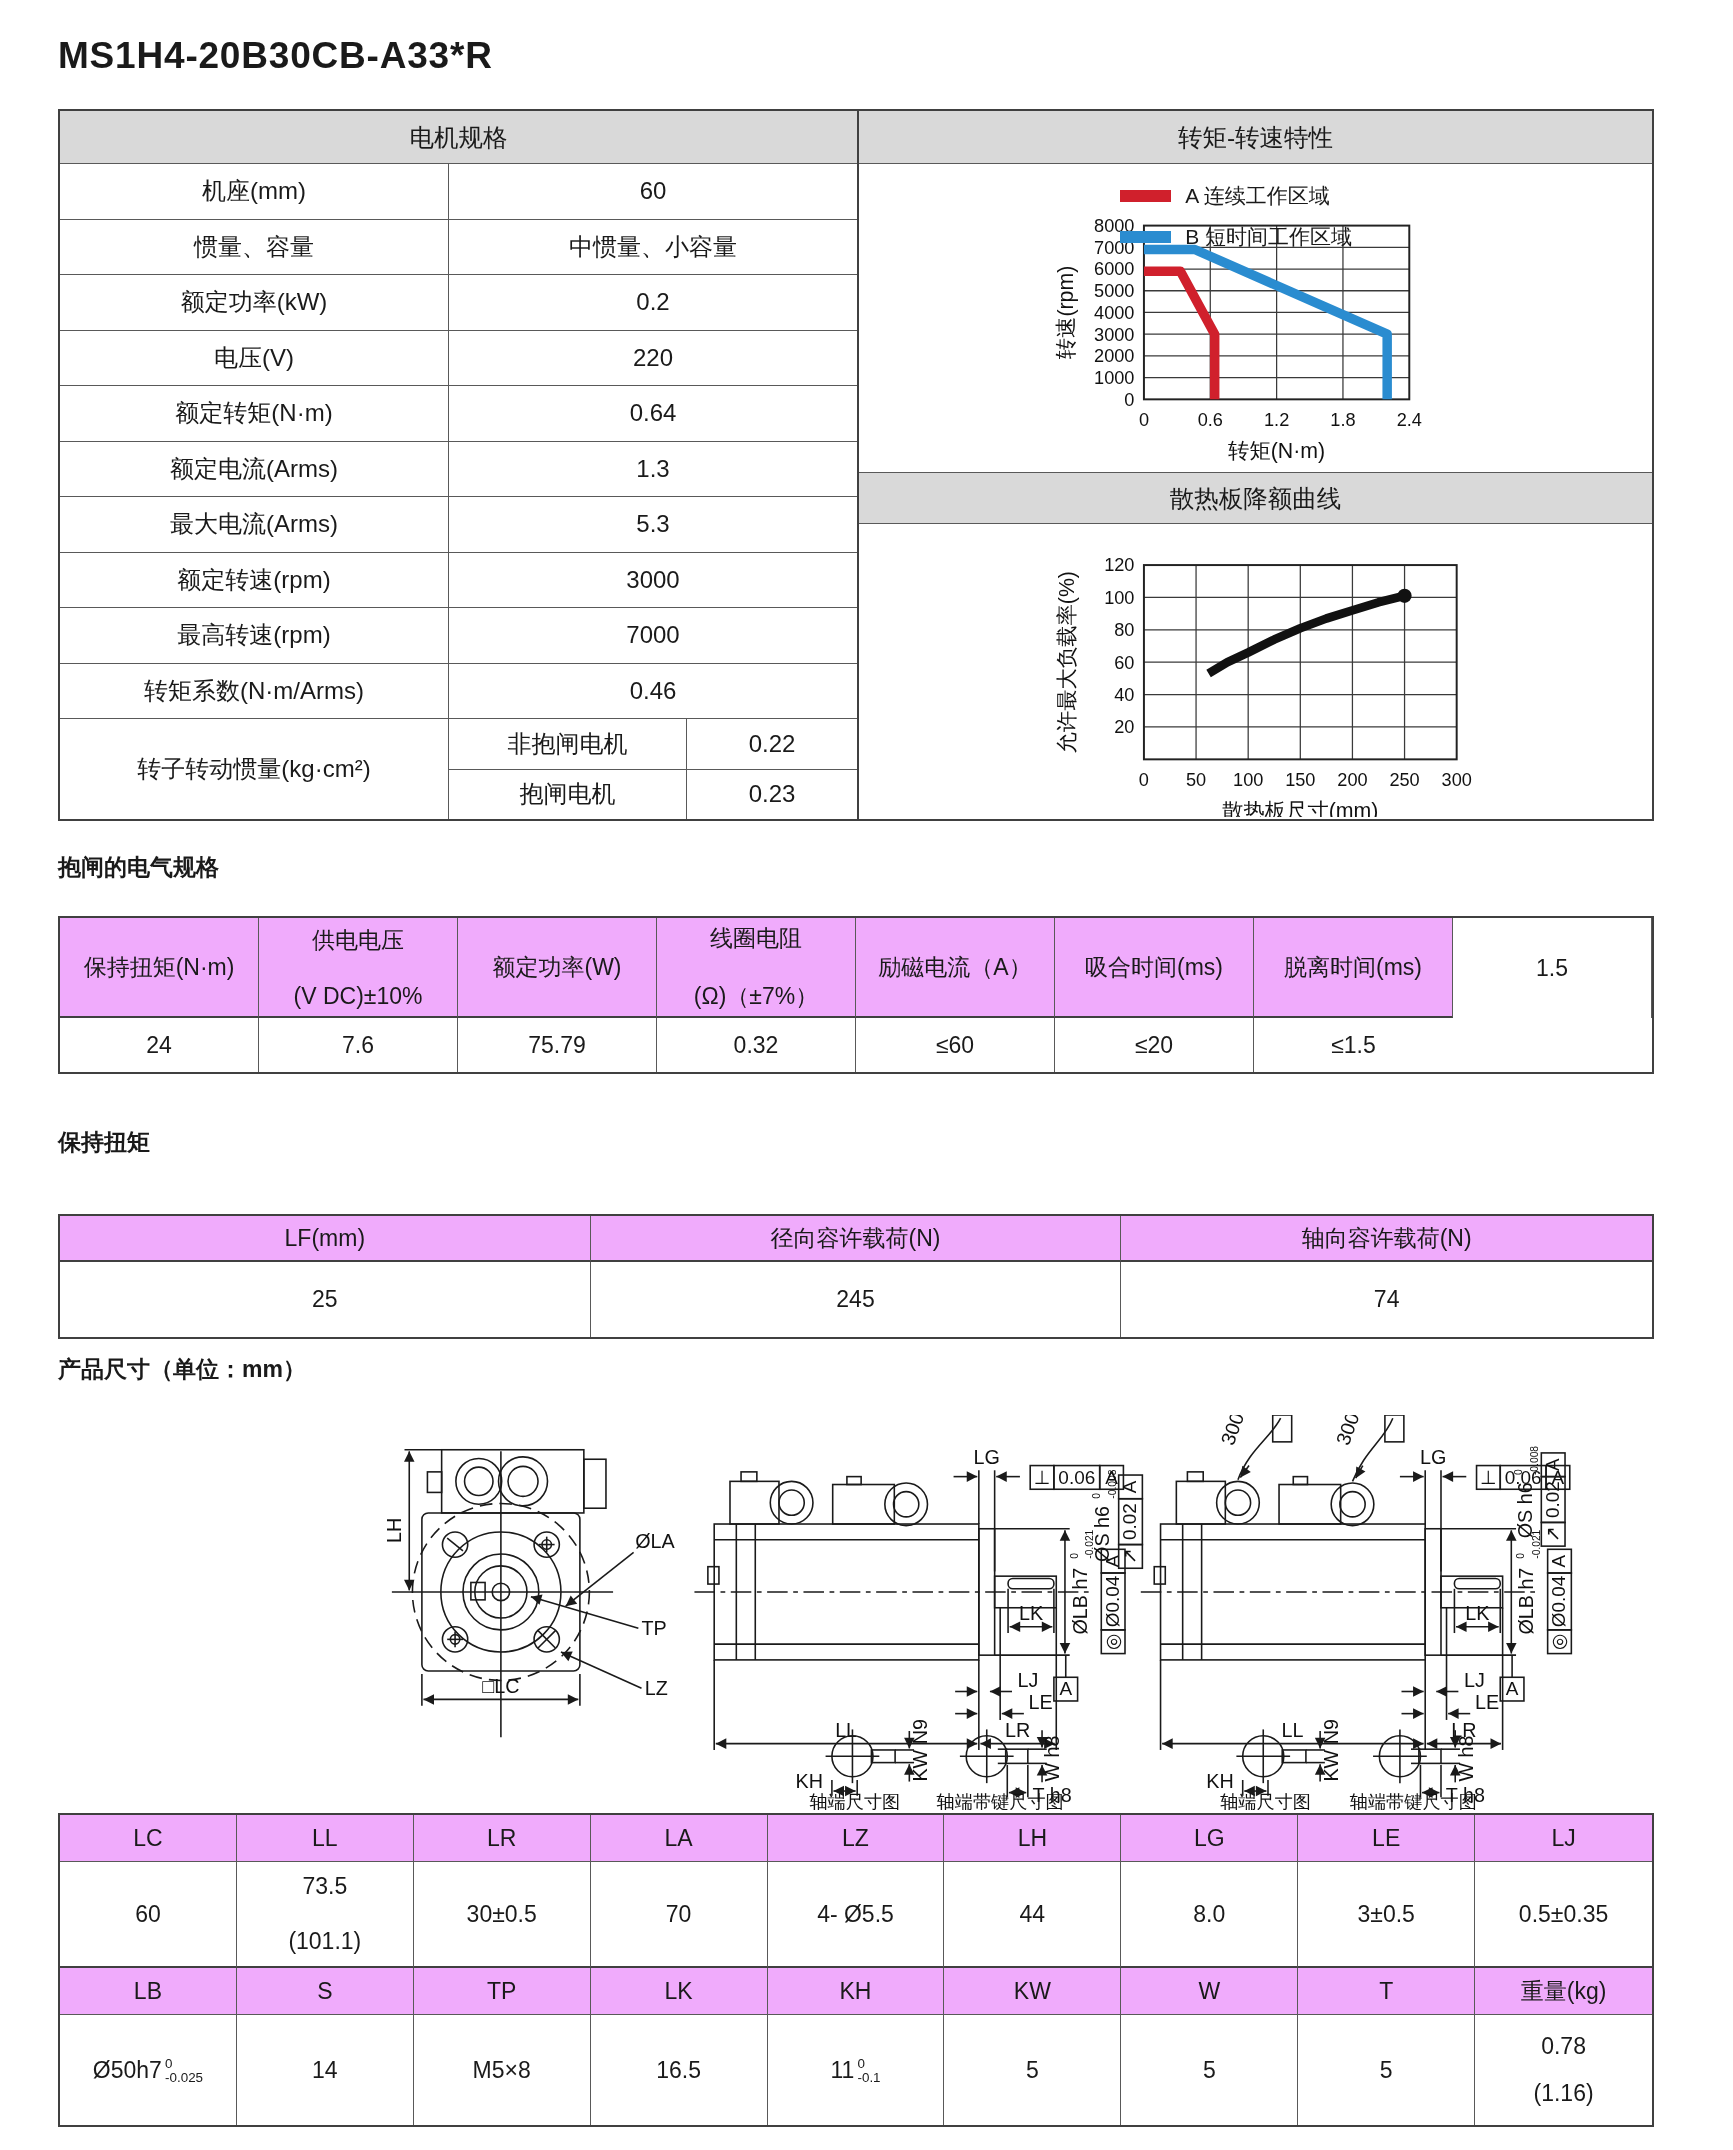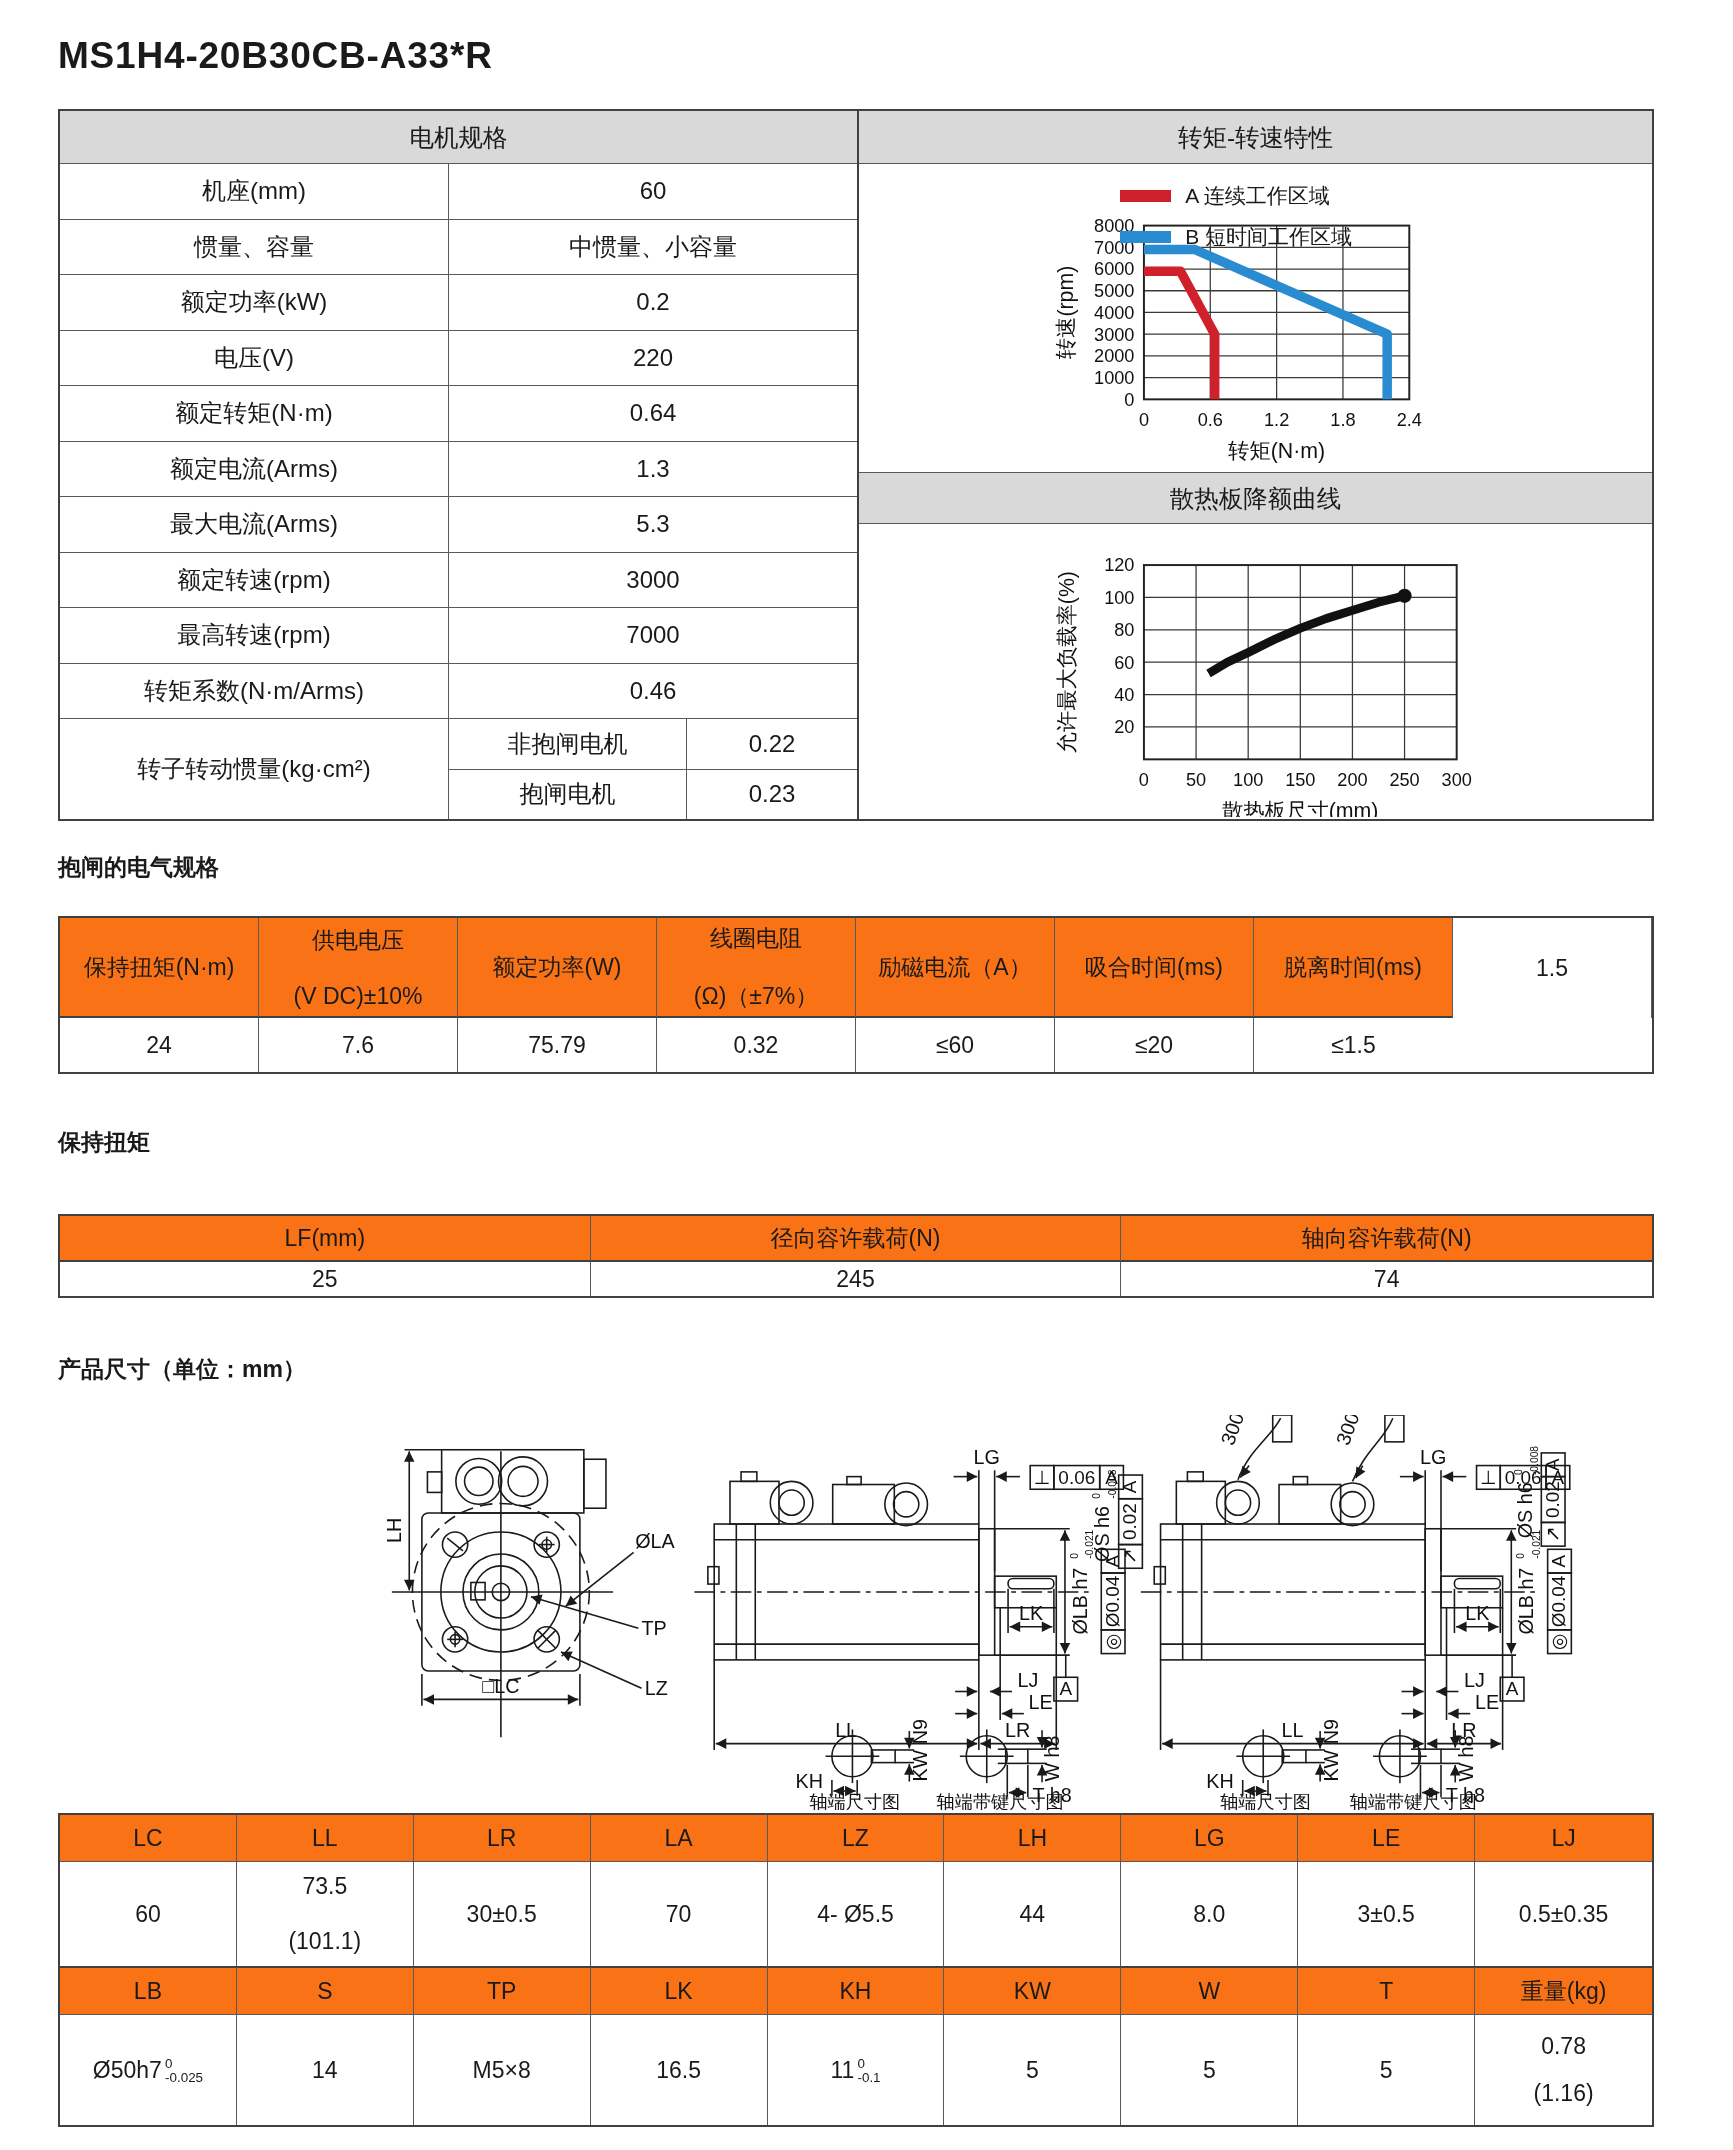--- a/index.html
+++ b/index.html
@@ -34,21 +34,21 @@
   .legend{position:absolute;left:261px;top:11px}
   .legend-item{display:flex;align-items:center;height:41px}
   .legend-swatch{width:51px;height:12px;margin-right:14.2px;display:inline-block}
   .legend-label{font-size:21px}
 
   
   .gtable{position:absolute;left:58px;width:1596px;border:2.4px solid #404040;box-sizing:border-box;display:grid;background:#fff}
   .cell{display:flex;align-items:center;justify-content:center;box-sizing:border-box;
         border-right:1.6px solid #595959;font-size:23px;text-align:center}
   .cell.last{border-right:none}
-  .hcell{background:#f97316}
+  .hcell{background:#f0abfc}
   .hb3{border-bottom:2.4px solid #404040}
   .hb2{border-bottom:1.6px solid #595959}
   .two-line{flex-direction:column;justify-content:center;gap:27px}
   .two-line span:empty{display:none}
   .stack{flex-direction:column;gap:28.5px}
   .tol{display:inline-flex;flex-direction:column;font-size:13.4px;line-height:1.05;text-align:left;margin-left:3.2px;transform:translateY(0.8px)}
 
   
   .drawing{position:absolute;left:58px;top:1415px;width:1596px;height:395px}
   .drawing rect,.drawing circle,.drawing line,.drawing path{stroke:#1a1a1a;stroke-width:2;fill:none}
@@ -235,21 +235,21 @@
   <div class="cell">24</div>
   <div class="cell">7.6</div>
   <div class="cell">75.79</div>
   <div class="cell">0.32</div>
   <div class="cell">≤60</div>
   <div class="cell">≤20</div>
   <div class="cell last">≤1.5</div>
 </div>
 
 <div class="section-title" style="top:1127px">保持扭矩</div>
-<div class="gtable" style="top:1214px;height:84px;grid-template-columns:repeat(3,1fr);grid-template-rows:46px 1fr">
+<div class="gtable" style="top:1214px;height:125px;grid-template-columns:repeat(3,1fr);grid-template-rows:46px 1fr">
   <div class="cell hcell hb3">LF(mm)</div>
   <div class="cell hcell hb3">径向容许载荷(N)</div>
   <div class="cell hcell hb3 last">轴向容许载荷(N)</div>
   <div class="cell">25</div>
   <div class="cell">245</div>
   <div class="cell last">74</div>
 </div>
 
 <div class="section-title" style="top:1354px">产品尺寸（单位：mm）</div>
 

